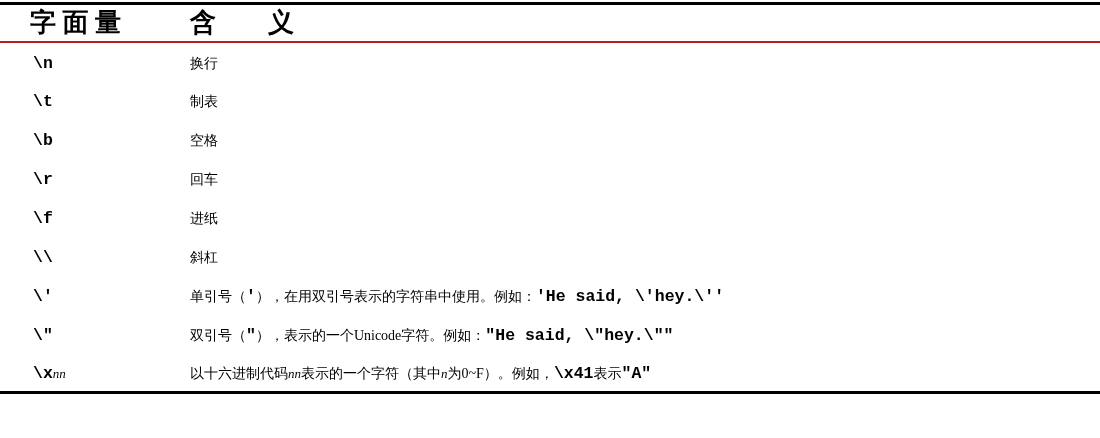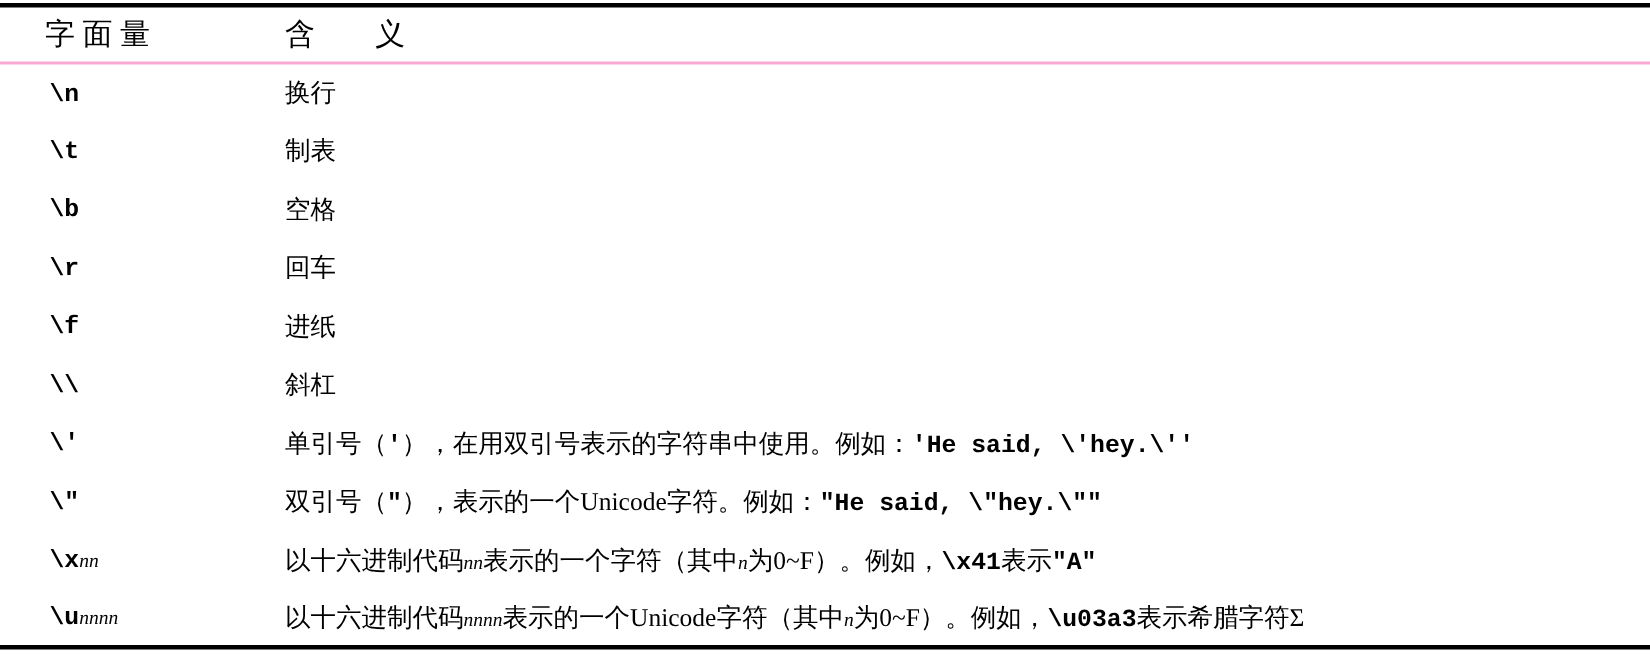--- a/index.html
+++ b/index.html
@@ -15,23 +15,23 @@
   }
   table.esc-table {
     width: 1100px;
     border-collapse: collapse;
     border-top: 3px solid #000000;
     border-bottom: 3px solid #000000;
     table-layout: fixed;
   }
   col.c1 { width: 190px; }
   thead th {
-    border-bottom: 2px solid #f9a8d4;
-    font-weight: normal;
-    font-size: 20px;
+    border-bottom: 2px solid #b91c1c;
+    font-weight: bold;
+    font-size: 26px;
     height: 38px;
     padding: 0;
     vertical-align: middle;
     white-space: pre;
   }
   th.h-literal { text-align: left; padding-left: 30px; }
   th.h-meaning { text-align: left; }
   tbody td {
     height: 39px;
     padding: 0;
@@ -45,21 +45,21 @@
     font-family: "Liberation Mono", "DejaVu Sans Mono", monospace;
     font-weight: bold;
     font-size: 16.5px;
   }
   .seg-it {
     font-style: italic;
     font-size: 13px;
     font-family: "Liberation Serif", "DejaVu Serif", serif;
   }
   .seg-cn {
-    font-size: 17px;
+    font-size: 14px;
     font-family: "Liberation Serif", "DejaVu Serif", serif;
   }
 </style>
 </head>
 <body>
 
 <div class="page">
   <table class="esc-table">
     <colgroup>
       <col class="c1">
@@ -101,19 +101,15 @@
           <td class="meaning-cell"><span class="seg-cn">单引号（</span><span class="seg-code">'</span><span class="seg-cn">），在用双引号表示的字符串中使用。例如：</span><span class="seg-code">'He said, \'hey.\''</span></td>
         </tr>
         <tr>
           <td class="literal-cell"><span class="seg-code">\"</span></td>
           <td class="meaning-cell"><span class="seg-cn">双引号（</span><span class="seg-code">"</span><span class="seg-cn">），表示的一个Unicode字符。例如：</span><span class="seg-code">"He said, \"hey.\""</span></td>
         </tr>
         <tr>
           <td class="literal-cell"><span class="seg-code">\x</span><span class="seg-it">nn</span></td>
           <td class="meaning-cell"><span class="seg-cn">以十六进制代码</span><span class="seg-it">nn</span><span class="seg-cn">表示的一个字符（其中</span><span class="seg-it">n</span><span class="seg-cn">为0~F）。例如，</span><span class="seg-code">\x41</span><span class="seg-cn">表示</span><span class="seg-code">"A"</span></td>
         </tr>
-        <tr>
-          <td class="literal-cell"><span class="seg-code">\u</span><span class="seg-it">nnnn</span></td>
-          <td class="meaning-cell"><span class="seg-cn">以十六进制代码</span><span class="seg-it">nnnn</span><span class="seg-cn">表示的一个Unicode字符（其中</span><span class="seg-it">n</span><span class="seg-cn">为0~F）。例如，</span><span class="seg-code">\u03a3</span><span class="seg-cn">表示希腊字符Σ</span></td>
-        </tr>
       </tbody>
   </table>
 </div>
 
 </body></html>

